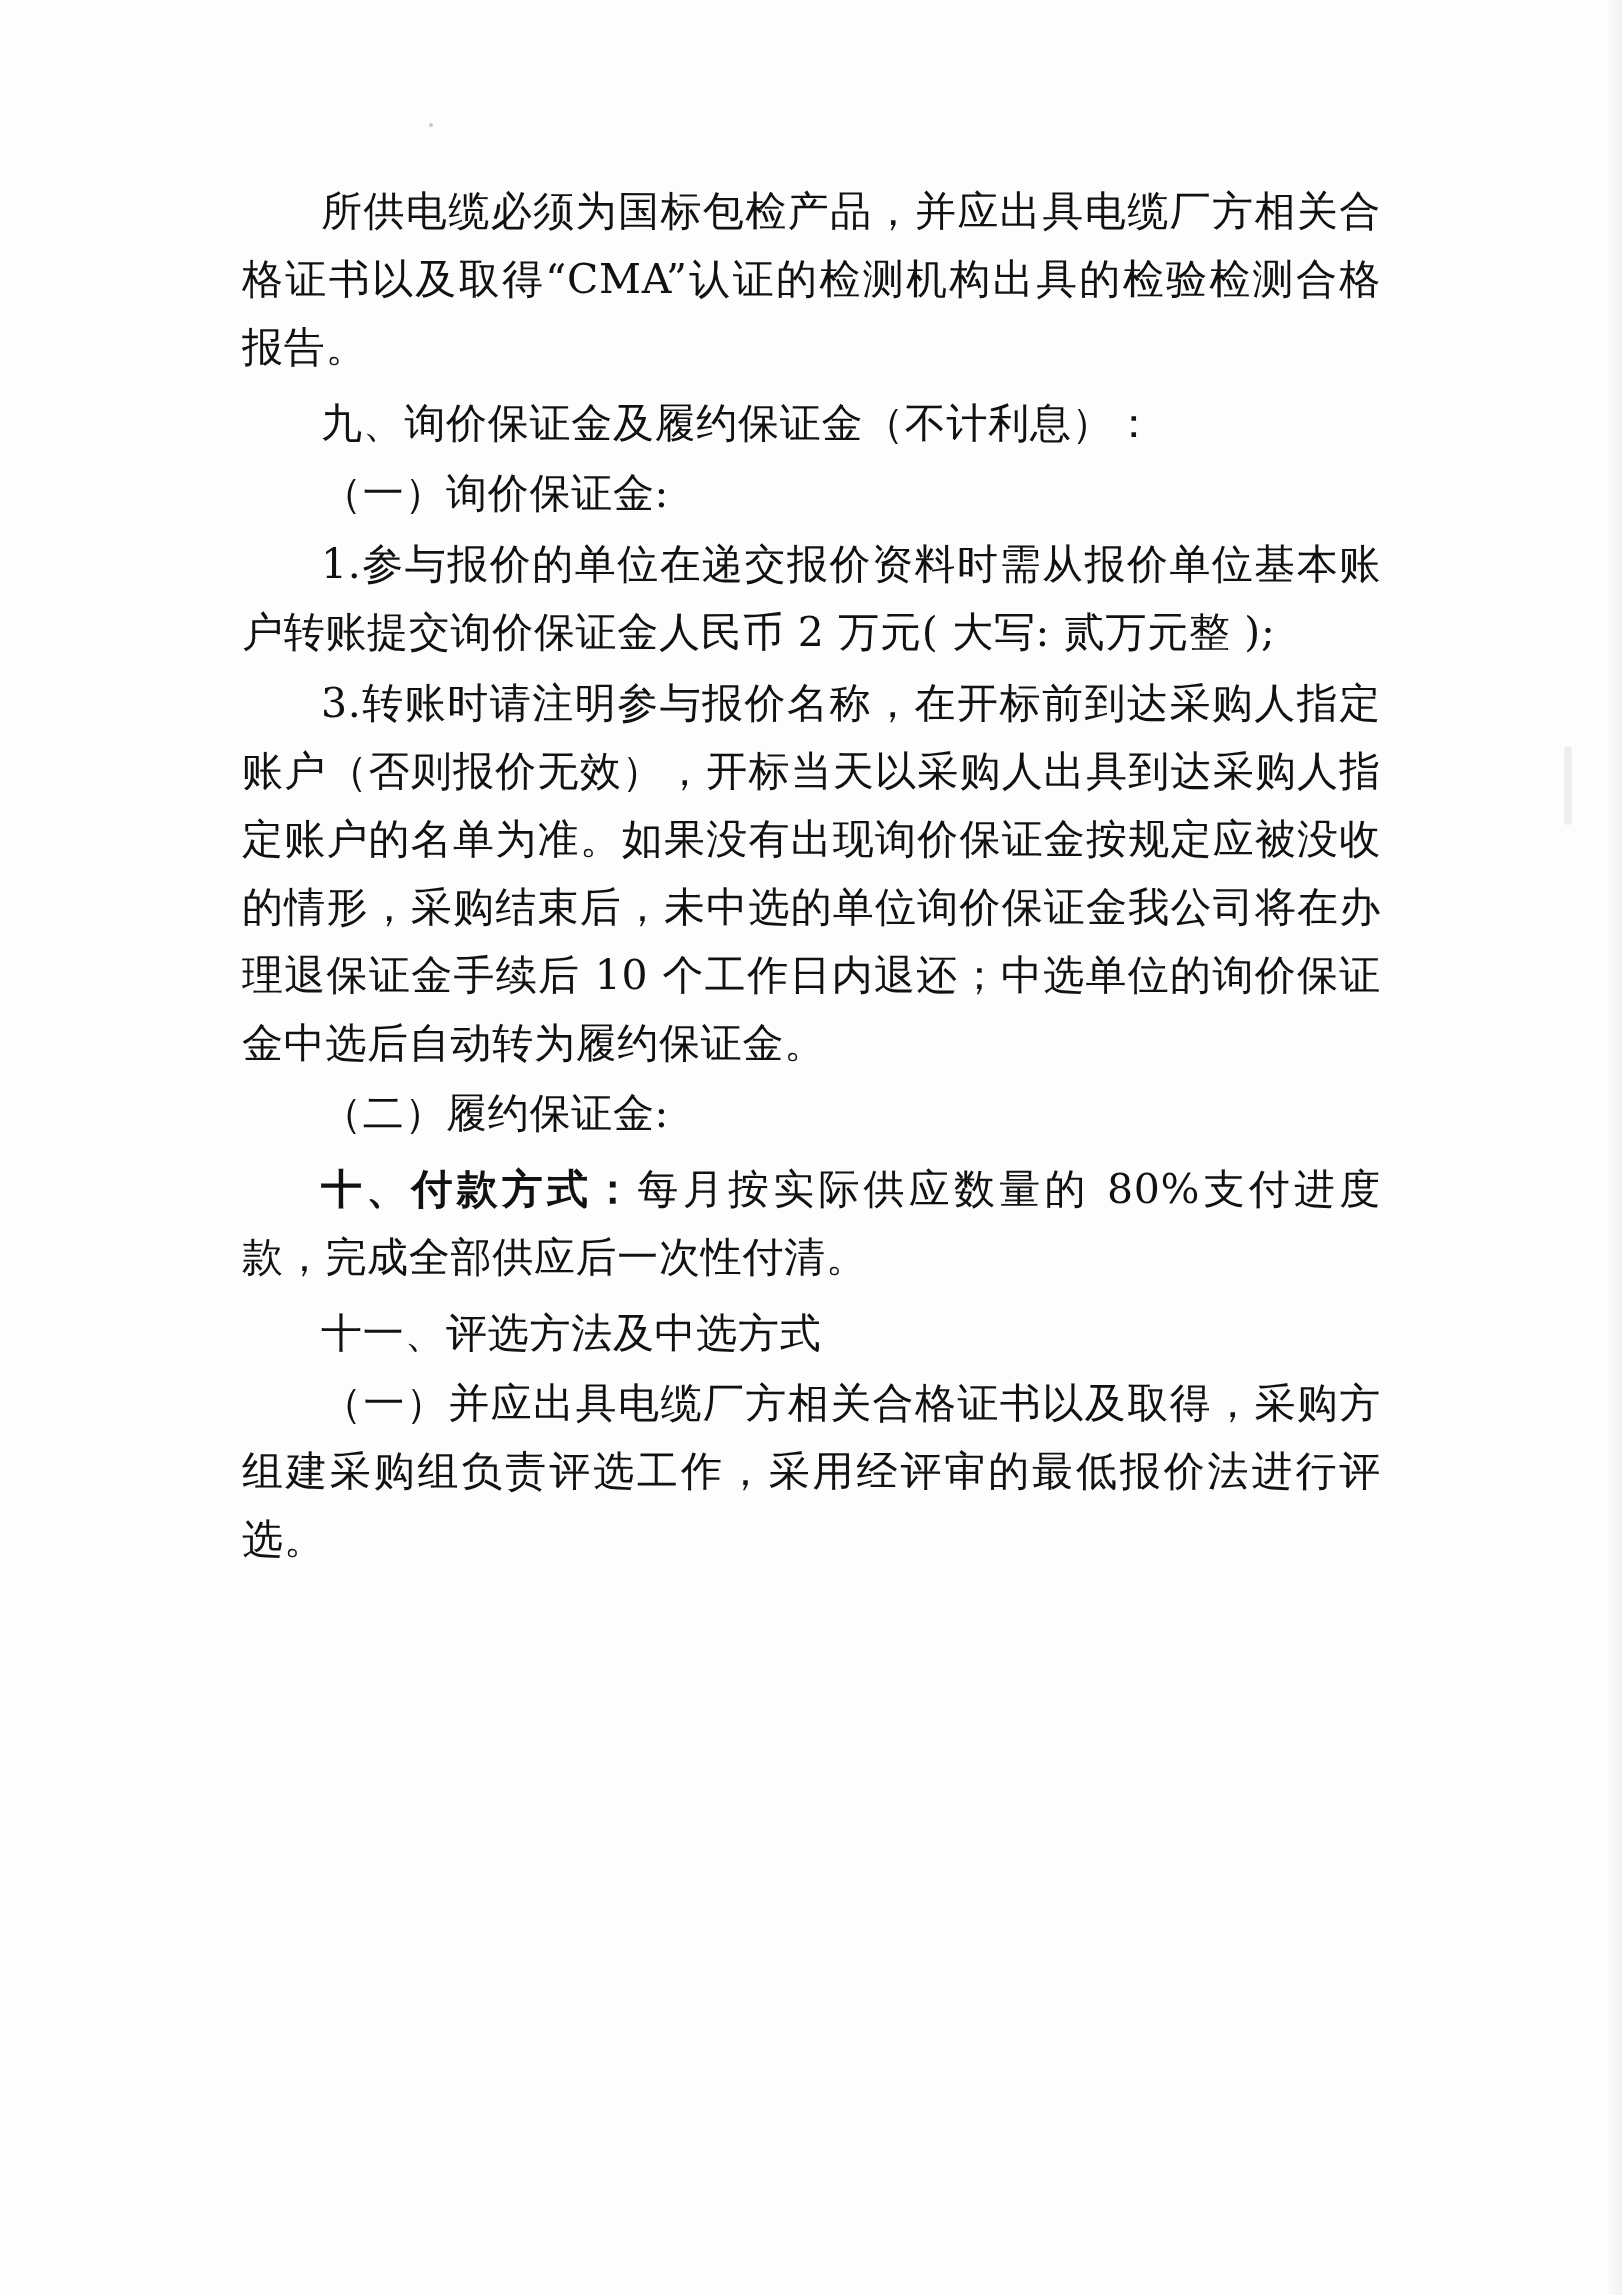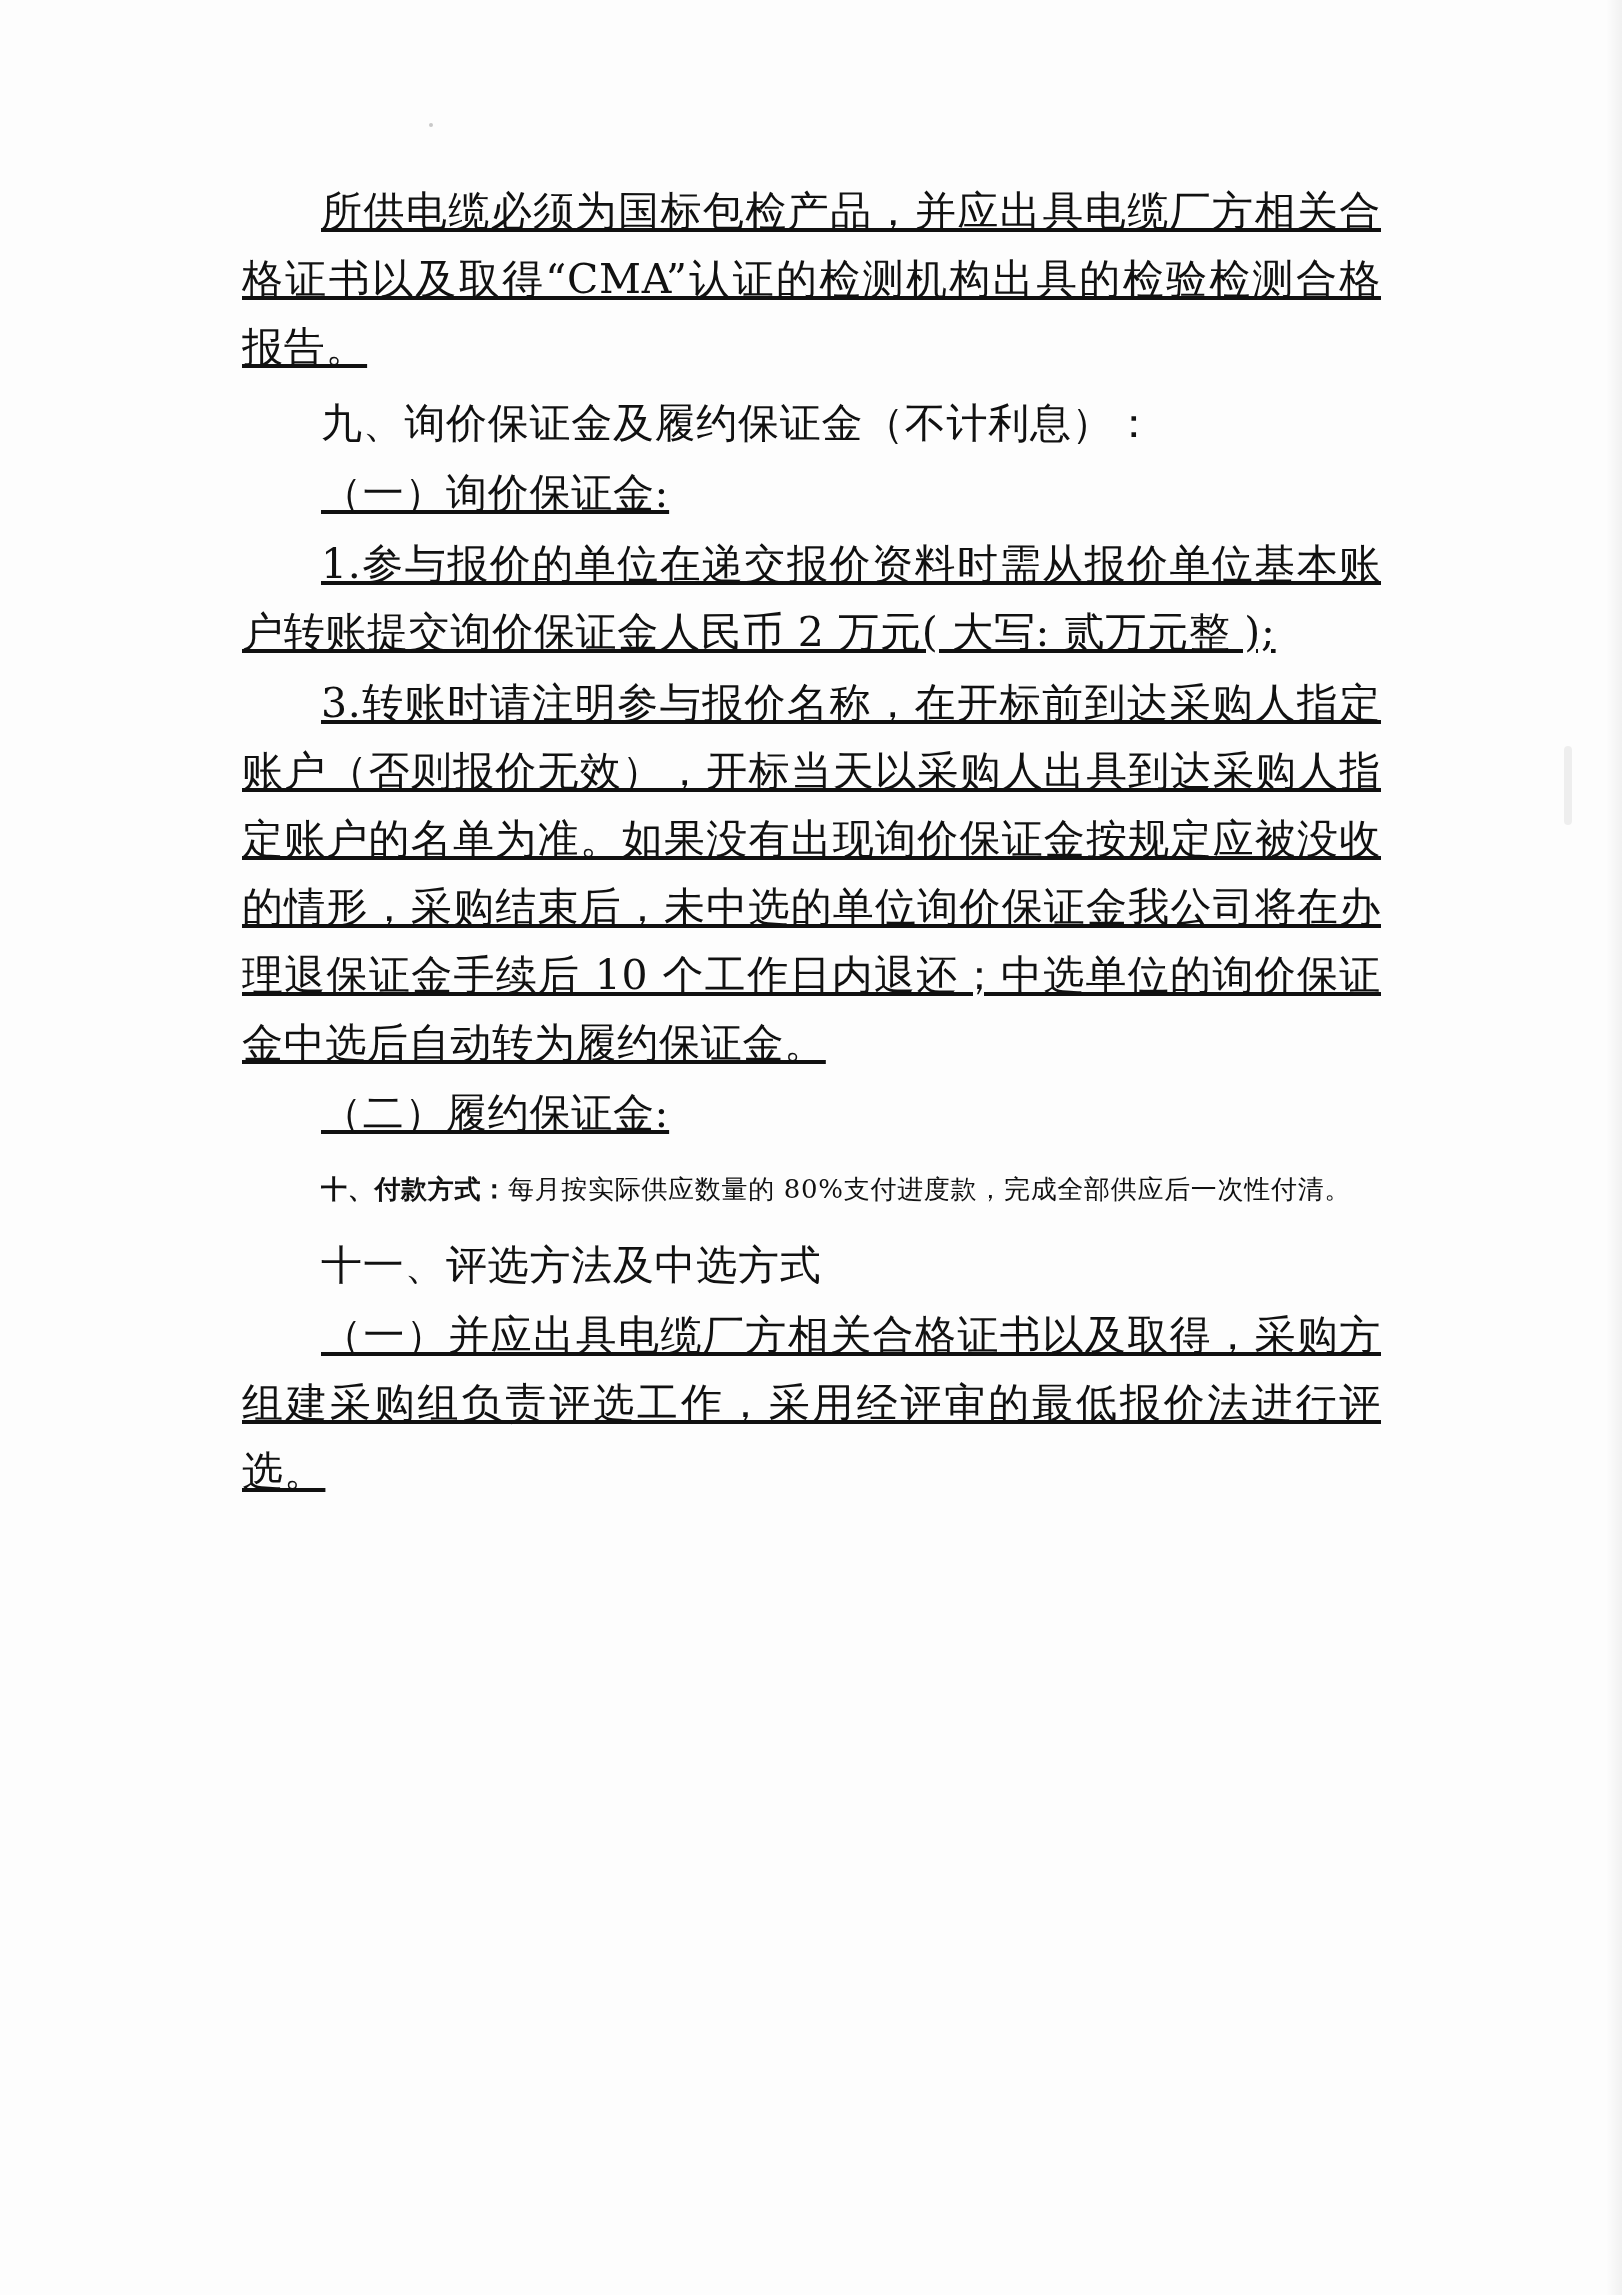--- a/index.html
+++ b/index.html
@@ -30,32 +30,31 @@
   .para {
     font-size: 41px;
     line-height: 68px;
     letter-spacing: 0.7px;
     text-align: justify;
     text-justify: inter-ideograph;
     margin-bottom: 2.6px;
   }
   .indent {
     text-indent: 79px;
-    text-decoration: underline;
   }
   .heading {
     font-size: 41px;
     line-height: 68px;
     font-weight: normal;
     text-indent: 79px;
     margin-bottom: 2.6px;
     letter-spacing: 0.7px;
   }
   .mixed-heading {
-    font-size: 26px;
+    font-size: 41px;
     line-height: 68px;
     text-indent: 79px;
     margin-bottom: 2.6px;
     letter-spacing: 0.7px;
     text-align: justify;
     text-justify: inter-ideograph;
   }
   .mixed-heading .bold {
     font-weight: bold;
   }

